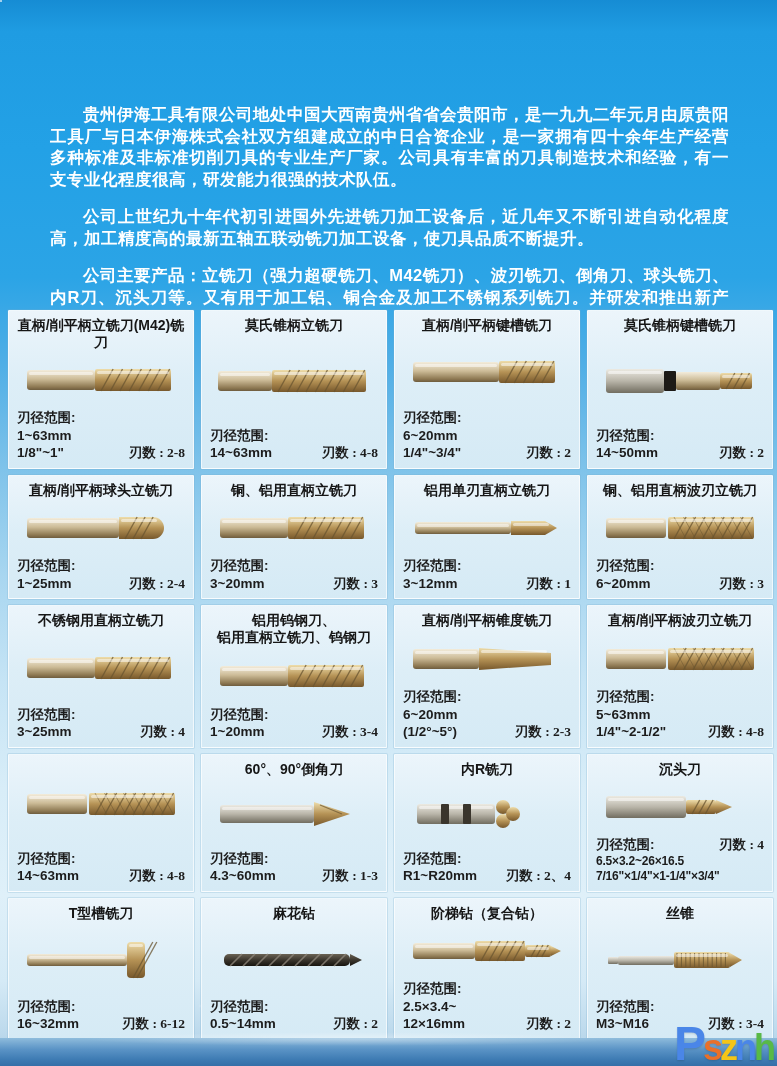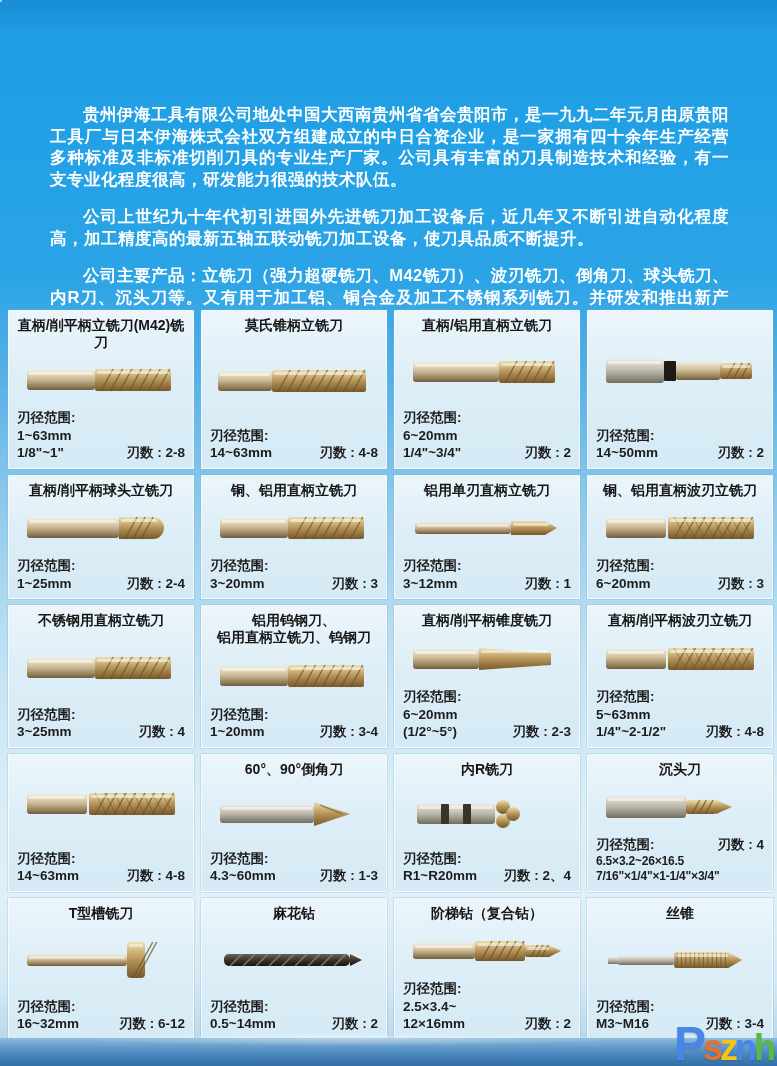--- a/index.html
+++ b/index.html
@@ -34,21 +34,21 @@
   }
   .card-title{
     text-align:center;font-weight:700;color:#161616;
     font-size:14px;line-height:1.18;padding:2px 0 1px 0;
   }
   .card-photo{flex:1;display:flex;align-items:center;justify-content:center;min-height:46px;}
   .tool-svg{display:block;}
   .card-specs{margin-top:auto;font-weight:700;color:#1c1c1c;font-size:13.5px;line-height:1.3;padding:0 2px;}
   .spec-row{display:flex;justify-content:space-between;align-items:baseline;}
   .spec-left{white-space:nowrap;}
-  .spec-flutes{white-space:nowrap;margin-left:4px;}
+  .spec-flutes{white-space:nowrap;margin-left:4px;font-family:Liberation Serif, serif;}
   .spec-row.small .spec-left{font-size:12px;font-weight:600;letter-spacing:-.2px;}
   
   .footer-band{
     position:absolute;left:0;right:0;bottom:0;height:28px;
     background:linear-gradient(180deg,#8fbcdc 0%,#5b94c6 40%,#3f7cb4 75%,#356fa8 100%);
   }
   .footer-band::after{
     content:"";position:absolute;left:10%;right:20%;top:-6px;height:14px;
     background:radial-gradient(ellipse at center,rgba(255,255,255,.35),rgba(255,255,255,0) 70%);
   }
@@ -159,21 +159,21 @@
           <span class="spec-left">刃径范围:</span>
         </div>
         <div class="spec-row">
           <span class="spec-left">14~63mm</span>
           <span class="spec-flutes">刃数 : 4-8</span>
         </div>
       </div>
   </div>
 
   <div class="card">
-    <div class="card-title">直柄/铝用直柄立铣刀</div>
+    <div class="card-title">直柄/削平柄键槽铣刀</div>
     <div class="card-photo">
         <svg class="tool-svg" width="172" height="58" viewBox="0 0 172 58">
           <rect x="12" y="19" width="86" height="20" rx="3" fill="url(#gShank)"></rect>
           <rect x="14" y="21" width="82" height="3" rx="1.5" fill="rgba(255,255,255,.5)"></rect>
           <rect x="98" y="18" width="56" height="22" rx="2" fill="url(#gGold)"></rect>
           <line x1="104" y1="40" x2="116.1" y2="18" stroke="#6a5530" stroke-width="1.4" opacity=".75"></line>
           <line x1="113.2" y1="40" x2="125.30000000000001" y2="18" stroke="#6a5530" stroke-width="1.4" opacity=".75"></line>
           <line x1="122.4" y1="40" x2="134.5" y2="18" stroke="#6a5530" stroke-width="1.4" opacity=".75"></line>
           <line x1="131.6" y1="40" x2="143.7" y2="18" stroke="#6a5530" stroke-width="1.4" opacity=".75"></line>
           <line x1="140.8" y1="40" x2="152.9" y2="18" stroke="#6a5530" stroke-width="1.4" opacity=".75"></line>
@@ -188,20 +188,21 @@
           <span class="spec-left">6~20mm</span>
         </div>
         <div class="spec-row">
           <span class="spec-left">1/4"~3/4"</span>
           <span class="spec-flutes">刃数 : 2</span>
         </div>
       </div>
   </div>
 
   <div class="card">
+    <div class="card-title">莫氏锥柄键槽铣刀</div>
     <div class="card-photo">
         <svg class="tool-svg" width="172" height="58" viewBox="0 0 172 58">
           <rect x="12" y="17" width="58" height="24" rx="3" fill="url(#gGrey)"></rect>
           <rect x="14" y="19" width="54" height="3" rx="1.5" fill="rgba(255,255,255,.5)"></rect>
           <rect x="70" y="19" width="12" height="20" rx="1" fill="#1d1a16"></rect>
           <rect x="82" y="20" width="44" height="18" rx="2" fill="url(#gShank)"></rect>
           <rect x="126" y="21" width="32" height="16" rx="2" fill="url(#gGold)"></rect>
           <line x1="132" y1="37" x2="140.8" y2="21" stroke="#6a5530" stroke-width="1.4" opacity=".75"></line>
           <line x1="139.33333333333334" y1="37" x2="148.13333333333335" y2="21" stroke="#6a5530" stroke-width="1.4" opacity=".75"></line>
           <line x1="146.66666666666666" y1="37" x2="155.46666666666667" y2="21" stroke="#6a5530" stroke-width="1.4" opacity=".75"></line>

